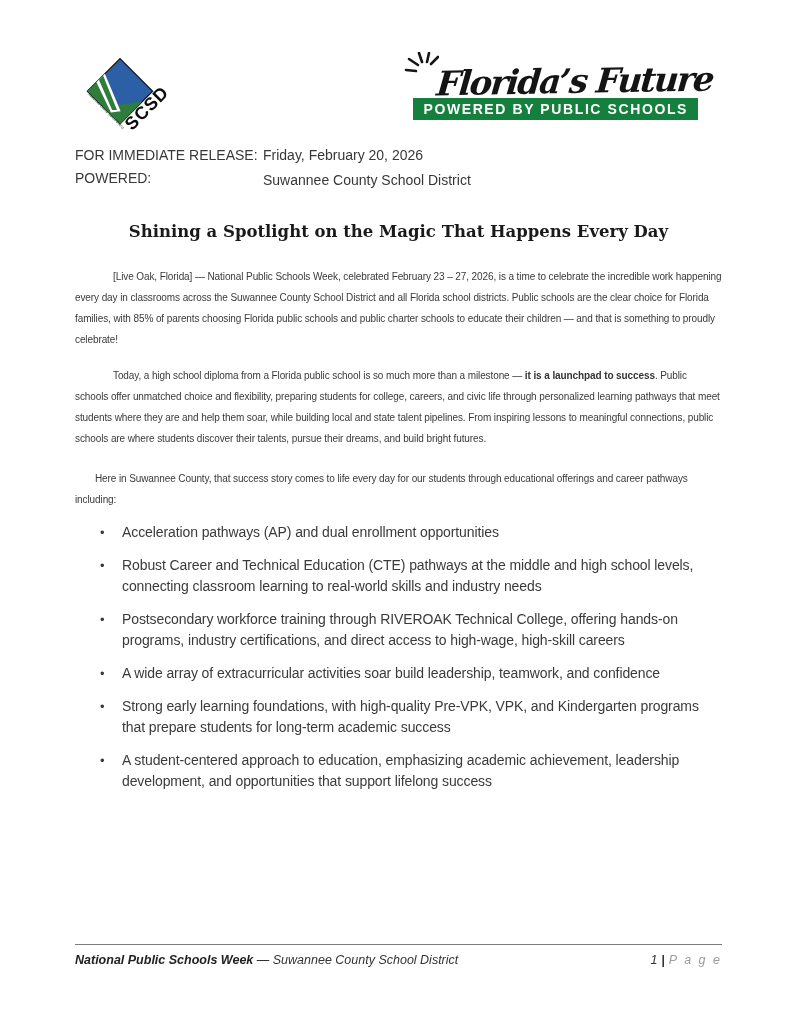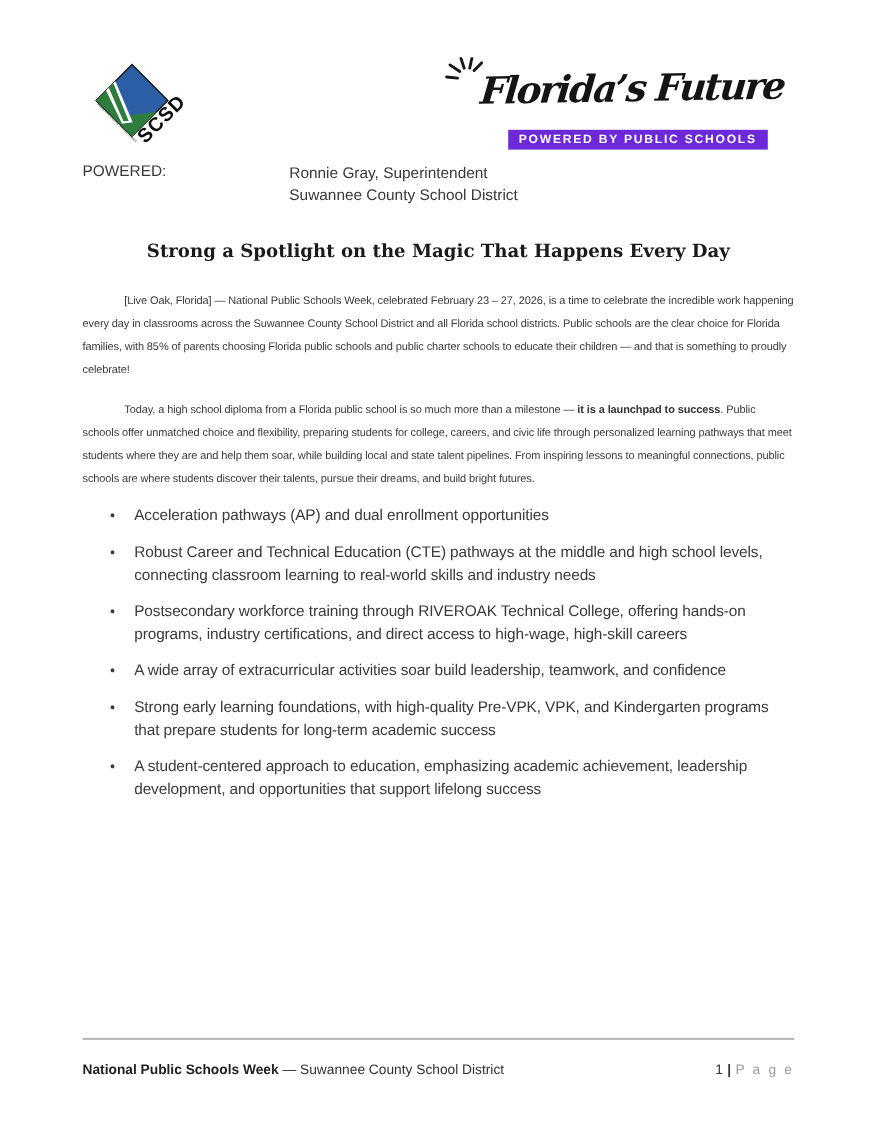--- a/index.html
+++ b/index.html
@@ -21,23 +21,23 @@
 
   .ff-logo { display:flex; flex-direction:column; align-items:flex-end; margin-top:8px; margin-right:10px; }
   .ff-script-wrap { position:relative; padding-left:34px; }
   .ff-sun { position:absolute; left:0; top:-12px; width:36px; height:32px; }
   .ff-script {
     font-family:"DejaVu Serif",serif; font-style:italic; font-weight:bold;
     font-size:34px; line-height:1; color:#141414; letter-spacing:-2px;
     display:inline-block; transform:skewX(-6deg) rotate(-1deg);
   }
   .ff-tagline {
-    background:#6d28d9; color:#ffffff; font-weight:bold;
-    font-size:11px; letter-spacing:1.6px; padding:3px 10px;
-    margin-top:20px; margin-right:14px; white-space:nowrap;
+    background:#15803d; color:#ffffff; font-weight:bold;
+    font-size:14px; letter-spacing:1.6px; padding:3px 10px;
+    margin-top:0; margin-right:14px; white-space:nowrap;
   }
 
   
   .meta { margin-top:13px; font-size:14px; color:#383838; }
   .meta-row { display:flex; align-items:flex-start; margin-bottom:7px; }
   .meta-label { width:188px; flex:none; }
   .meta-value div { line-height:20px; }
 
   
   .title-block {
@@ -55,23 +55,23 @@
   .para strong { font-weight:bold; color:#343434; }
 
   .bullets { list-style:none; margin-top:12px; }
   .bullets li { display:flex; padding-left:25px; margin-bottom:12px; font-size:14px; line-height:21px; letter-spacing:-0.1px; }
   .bullet-marker { width:22px; flex:none; font-size:13px; }
   .bullet-text { flex:1; }
 
   
   .footer {
     position:absolute; left:75px; right:75px; top:944px;
-    border-top:1.5px solid #7d7d7d; padding-top:20px;
+    border-top:1.5px solid #7d7d7d; padding-top:8px;
     display:flex; justify-content:space-between; align-items:baseline;
-    font-size:12.5px; color:#333333;
+    font-size:12.5px; color:#333333;font-style:italic;
   }
   .footer-title { font-weight:bold; color:#222222; }
   .footer-right { white-space:nowrap; }
   .footer-divider { font-weight:bold; margin:0 4px; }
   .footer-page-word { color:#9c9c9c; letter-spacing:2px; }
 </style>
 </head>
 <body>
 
 <div class="page">
@@ -105,36 +105,40 @@
             </g>
           </svg>
           <span class="ff-script">Florida’s Future</span>
         </div>
         <div class="ff-tagline">POWERED BY PUBLIC SCHOOLS</div>
       </div>
     </div>
 
     <div class="meta">
       <div class="meta-row">
+        <span class="meta-label">FOR IMMEDIATE RELEASE:</span>
+        <span class="meta-value">Friday, February 20, 2026</span>
+      </div>
+      <div class="meta-row">
         <span class="meta-label">POWERED:</span>
         <div class="meta-value">
-          <div>Ronnie Gray, Superintendent</div>
           <div>Suwannee County School District</div>
         </div>
       </div>
     </div>
 
     <div class="title-block">
-      <div>Strong a Spotlight on the Magic That Happens Every Day</div>
+      <div>Shining a Spotlight on the Magic That Happens Every Day</div>
     </div>
 
     <p class="para p1">[Live Oak, Florida] — National Public Schools Week, celebrated February 23 – 27, 2026, is a time to celebrate the incredible work happening every day in classrooms across the Suwannee County School District and all Florida school districts. Public schools are the clear choice for Florida families, with 85% of parents choosing Florida public schools and public charter schools to educate their children — and that is something to proudly celebrate!</p>
 
     <p class="para p2"><span>Today, a high school diploma from a Florida public school is so much more than a milestone — </span><strong>it is a launchpad to success</strong><span>. Public schools offer unmatched choice and flexibility, preparing students for college, careers, and civic life through personalized learning pathways that meet students where they are and help them soar, while building local and state talent pipelines. From inspiring lessons to meaningful connections, public schools are where students discover their talents, pursue their dreams, and build bright futures.</span></p>
 
+    <p class="para p3">Here in Suwannee County, that success story comes to life every day for our students through educational offerings and career pathways including:</p>
 
     <ul class="bullets">
       <li>
         <span class="bullet-marker">•</span>
         <span class="bullet-text">Acceleration pathways (AP) and dual enrollment opportunities</span>
       </li>
       <li>
         <span class="bullet-marker">•</span>
         <span class="bullet-text">Robust Career and Technical Education (CTE) pathways at the middle and high school levels, connecting classroom learning to real-world skills and industry needs</span>
       </li>

